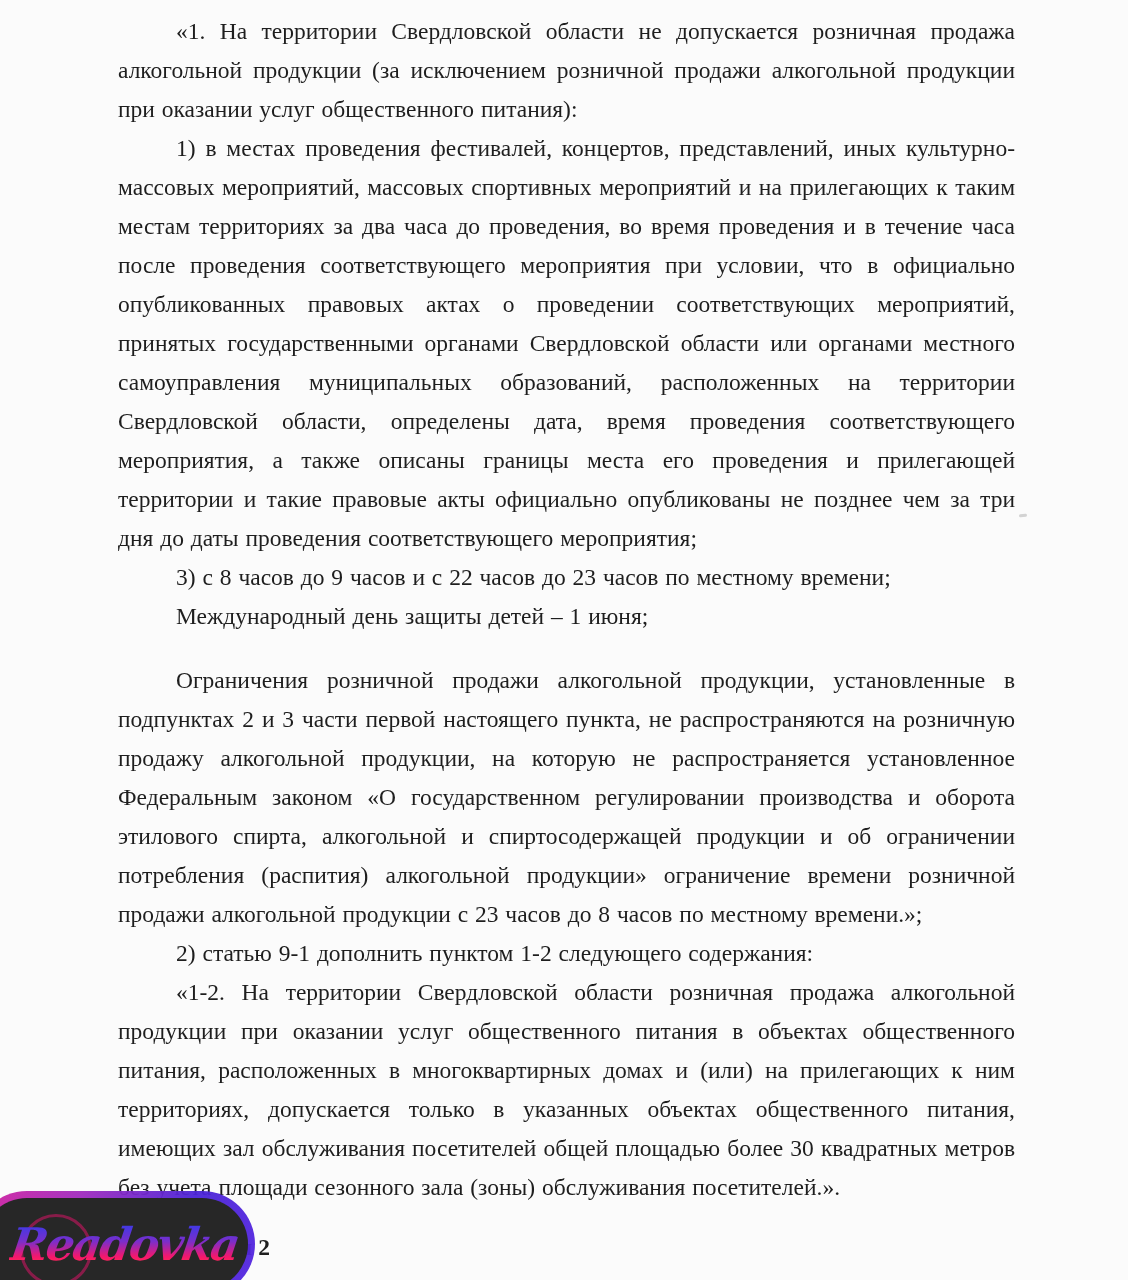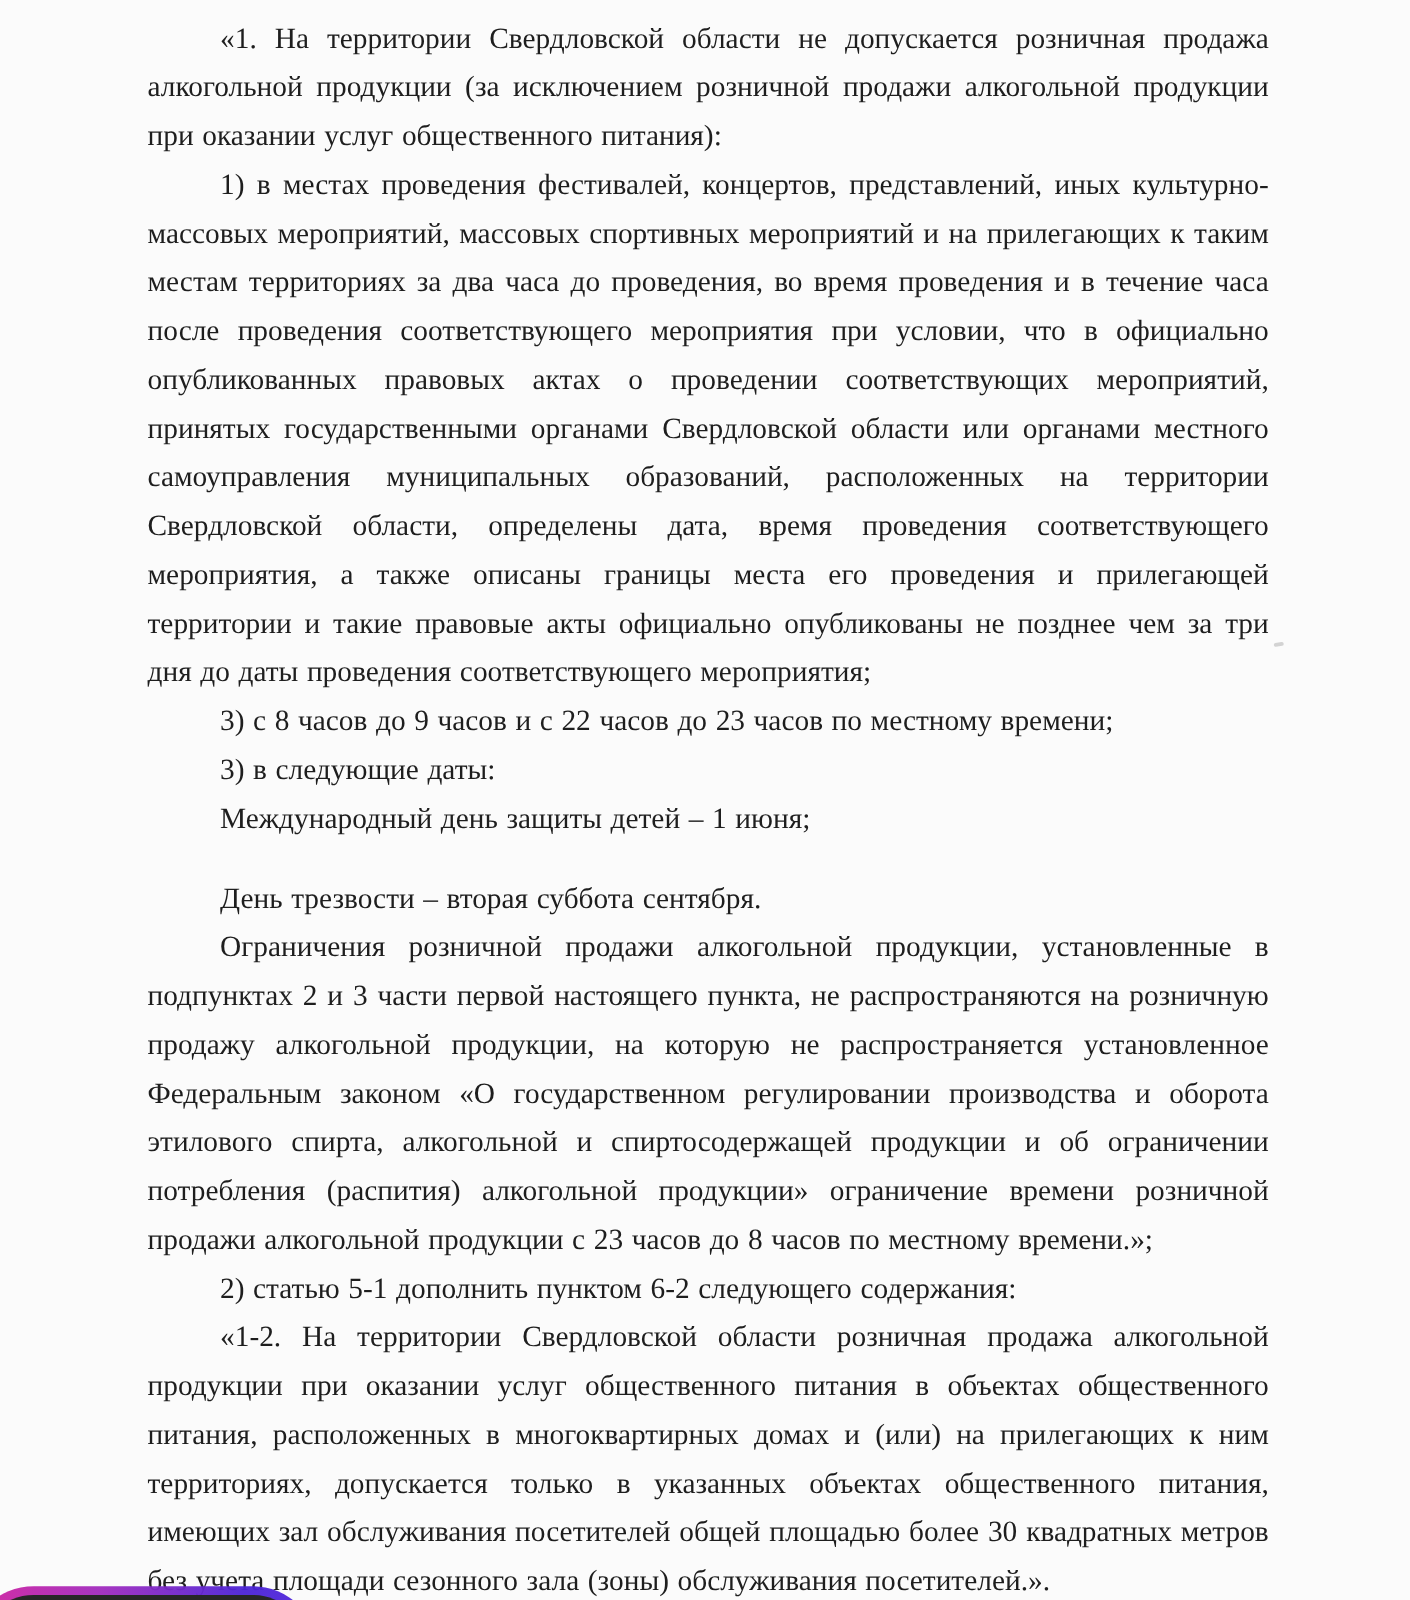--- a/index.html
+++ b/index.html
@@ -103,25 +103,23 @@
   }
 </style>
 </head>
 <body>
 
 <div class="page">
 
   <p class="para">«1. На территории Свердловской области не допускается розничная продажа алкогольной продукции (за исключением розничной продажи алкогольной продукции при оказании услуг общественного питания):</p>
   <p class="para">1) в местах проведения фестивалей, концертов, представлений, иных культурно-массовых мероприятий, массовых спортивных мероприятий и на прилегающих к таким местам территориях за два часа до проведения, во время проведения и в течение часа после проведения соответствующего мероприятия при условии, что в официально опубликованных правовых актах о проведении соответствующих мероприятий, принятых государственными органами Свердловской области или органами местного самоуправления муниципальных образований, расположенных на территории Свердловской области, определены дата, время проведения соответствующего мероприятия, а также описаны границы места его проведения и прилегающей территории и такие правовые акты официально опубликованы не позднее чем за три дня до даты проведения соответствующего мероприятия;</p>
   <p class="para">3) с 8 часов до 9 часов и с 22 часов до 23 часов по местному времени;</p>
-  <p class="para">3) в следующие даты:</p>
   <p class="para gap-after">Международный день защиты детей – 1 июня;</p>
-  <p class="para">День трезвости – вторая суббота сентября.</p>
   <p class="para">Ограничения розничной продажи алкогольной продукции, установленные в подпунктах 2 и 3 части первой настоящего пункта, не распространяются на розничную продажу алкогольной продукции, на которую не распространяется установленное Федеральным законом «О государственном регулировании производства и оборота этилового спирта, алкогольной и спиртосодержащей продукции и об ограничении потребления (распития) алкогольной продукции» ограничение времени розничной продажи алкогольной продукции с 23 часов до 8 часов по местному времени.»;</p>
-  <p class="para">2) статью 5-1 дополнить пунктом 6-2 следующего содержания:</p>
+  <p class="para">2) статью 9-1 дополнить пунктом 1-2 следующего содержания:</p>
   <p class="para">«1-2. На территории Свердловской области розничная продажа алкогольной продукции при оказании услуг общественного питания в объектах общественного питания, расположенных в многоквартирных домах и (или) на прилегающих к ним территориях, допускается только в указанных объектах общественного питания, имеющих зал обслуживания посетителей общей площадью более 30 квадратных метров без учета площади сезонного зала (зоны) обслуживания посетителей.».</p>
 
   <div class="heading-row">
     <p class="heading">Статья 2</p>
 
     <div class="watermark">
       <div class="watermark-inner">
         <span class="watermark-circle"></span>
         <span class="watermark-text">Readovka</span>
       </div>

